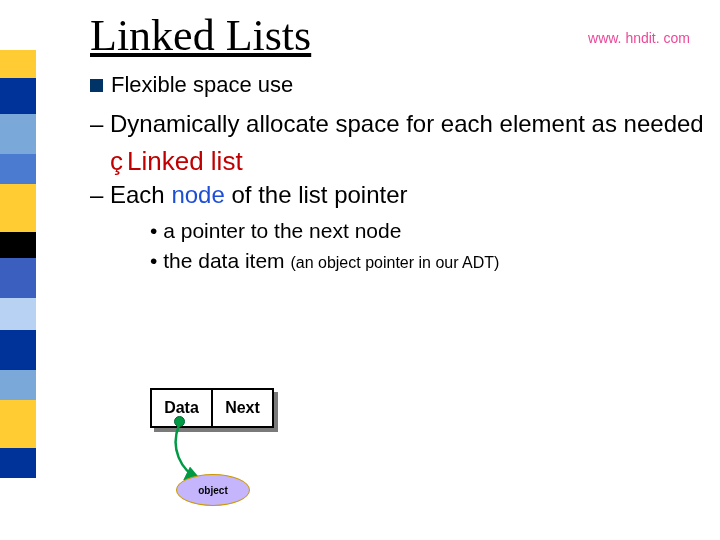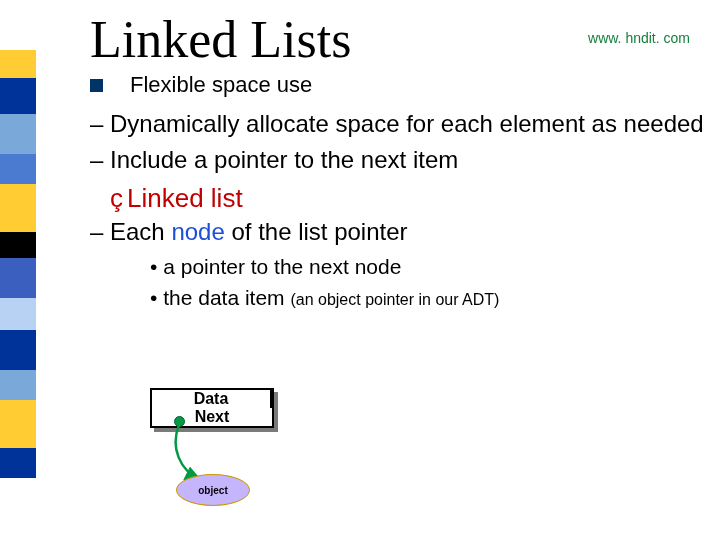--- a/index.html
+++ b/index.html
@@ -20,41 +20,42 @@
     height: 540px;
     display: flex;
     flex-direction: column;
   }
   .sidebar div { width: 36px; }
   .title {
     position: absolute;
     left: 90px;
     top: 10px;
     font-family: "Times New Roman", Times, serif;
-    font-size: 52px;
+    font-size: 44px;
     color: #000;
+    text-decoration: underline;
   }
   .url {
     position: absolute;
     right: 30px;
     top: 30px;
     font-size: 14px;
-    color: #15803d;
+    color: #ec4899;
   }
   .content {
     position: absolute;
     left: 90px;
     top: 72px;
     right: 8px;
     color: #000;
   }
   .bullet-row {
     display: flex;
     align-items: center;
-    gap: 27px;
+    gap: 8px;
     font-size: 22px;
     margin-bottom: 10px;
   }
   .square-bullet {
     width: 13px;
     height: 13px;
     background: #003366;
     flex: 0 0 auto;
   }
   .sub {
@@ -96,21 +97,20 @@
   .nodebox {
     position: absolute;
     left: 0;
     top: 0;
     width: 120px;
     height: 36px;
     border: 2px solid #000;
     background: #fff;
     box-shadow: 4px 4px 0 #7a7a7a;
     display: flex;
-    flex-direction: column;
   }
   .nodebox .half {
     flex: 1;
     border-right: 2px solid #000;
     display: flex;
     align-items: center;
     justify-content: center;
     font-size: 16px;
     font-weight: bold;
   }
@@ -171,21 +171,20 @@
 <div class="url">www. hndit. com</div>
 
 <div class="content">
 
   <div class="bullet-row">
     <div class="square-bullet"></div>
     <span>Flexible space use</span>
   </div>
 
   <div class="sub">– Dynamically allocate space for each element as needed</div>
-  <div class="sub">– Include a pointer to the next item</div>
 
   <div class="arrow-row">
     <span class="arrow-left">ç</span>
     <span class="linked-list-label">Linked list</span>
   </div>
 
   <div class="sub">
     <span>– Each </span><span class="node-word">node</span><span> of the list pointer</span>
   </div>
 

